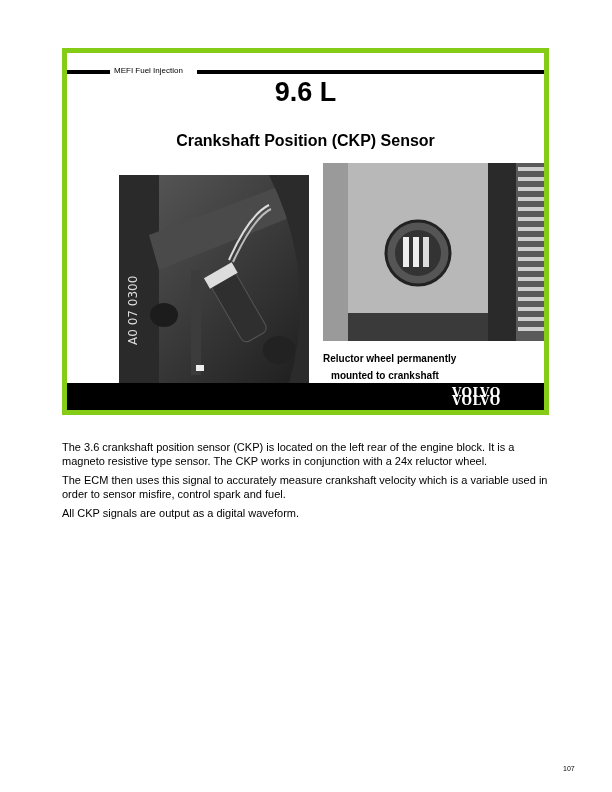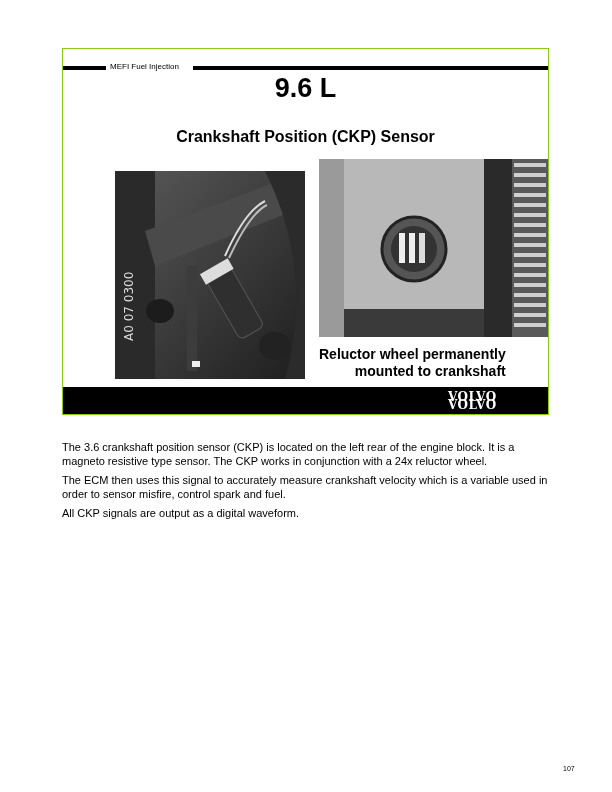--- a/index.html
+++ b/index.html
@@ -1,26 +1,26 @@
 <!DOCTYPE html>
 <html><head>
   <meta charset="utf-8">
   <style>
     html, body { margin:0; padding:0; background:#ffffff; }
     body { width:612px; height:792px; position:relative; overflow:hidden; font-family:"Liberation Sans", sans-serif; color:#000; }
-    .slide { position:absolute; left:62px; top:48px; width:487px; height:367px; border:1px solid #84cc16; box-sizing:border-box; background:#fff; overflow:hidden; }
+    .slide { position:absolute; left:62px; top:48px; width:487px; height:367px; border:5px solid #84cc16; box-sizing:border-box; background:#fff; overflow:hidden; }
     .hdr-line-left { position:absolute; left:0; top:17px; width:43px; height:4px; background:#000; }
     .hdr-line-right { position:absolute; left:130px; top:17px; right:0; height:4px; background:#000; }
     .hdr-label { position:absolute; left:47px; top:13px; font-size:8px; color:#000; white-space:nowrap; }
     .title-main { position:absolute; left:0; right:0; top:24px; text-align:center; font-size:27px; font-weight:bold; line-height:30px; }
     .title-sub { position:absolute; left:0; right:0; top:53px; text-align:center; font-size:16px; font-weight:bold; line-height:18px; }
     .title-sub2 { position:absolute; left:0; right:0; top:79px; text-align:center; font-size:16px; font-weight:bold; line-height:18px; }
     .photo-left { position:absolute; left:52px; top:122px; width:190px; height:208px; background:#3a3a3a; overflow:hidden; }
     .photo-right { position:absolute; left:256px; top:110px; width:231px; height:178px; background:#6a6a6a; overflow:hidden; }
-    .caption { position:absolute; left:256px; top:297px; font-size:14px; font-weight:bold; line-height:17px; white-space:nowrap;text-align:right; }
+    .caption { position:absolute; left:256px; top:297px; font-size:10px; font-weight:bold; line-height:17px; white-space:nowrap; }
     .caption .l2 { display:block; padding-left:8px; }
     .footer-bar { position:absolute; left:0; right:0; bottom:0; height:27px; background:#000; }
     .logo { position:absolute; left:385px; top:6px; font-family:"DejaVu Serif", serif; font-weight:bold; font-size:12px; color:#fff; line-height:8px; text-align:center; letter-spacing:0.5px; }
     .body-text { position:absolute; left:62px; top:440px; width:488px; font-size:11px; line-height:14px; }
     .body-text p { margin:0 0 5px 0; }
     .page-num { position:absolute; left:563px; top:765px; font-size:7px; }
   </style>
 </head>
 <body>
 

